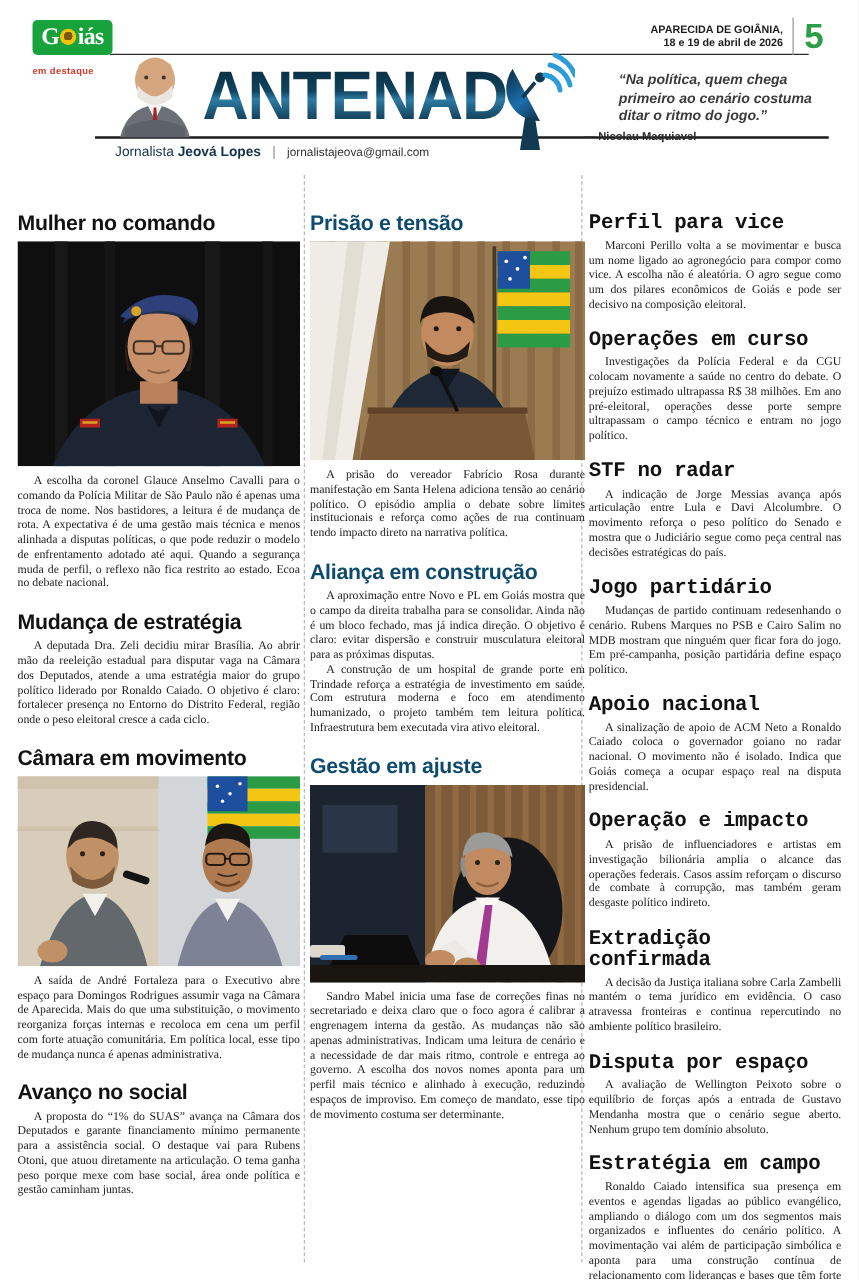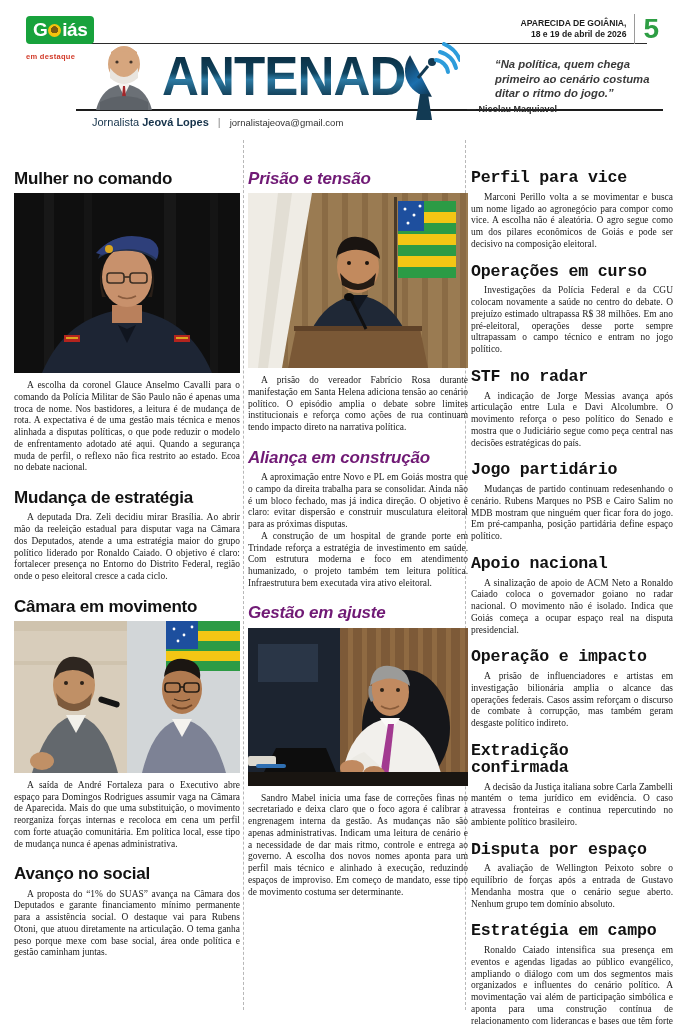--- a/index.html
+++ b/index.html
@@ -1,21 +1,21 @@
 <!DOCTYPE html>
 <html lang="pt-BR"><head>
 <meta charset="utf-8">
 <style>
   html,body{margin:0;padding:0;background:#e8e8e8;}
   .page{position:relative;width:687px;height:1024px;background:#ffffff;overflow:hidden;
         font-family:"Liberation Sans",sans-serif;color:#191919;}
   
   .logo{position:absolute;left:26px;top:16px;width:86px;}
   .logo-box{display:inline-block;background:#18a23c;color:#fff;font-weight:700;
-            font-size:19px;line-height:1;padding:4px 7px 5px;border-radius:4px;letter-spacing:-0.5px;}
+            font-size:19px;line-height:1;padding:4px 7px 5px;border-radius:4px;letter-spacing:-0.5px;font-family:Liberation Serif, serif;}
   .logo-emblem{display:inline-block;width:13px;height:13px;border-radius:50%;
                background:radial-gradient(circle at 50% 45%, #7a5a10 0 36%, #f4c20d 37% 100%);
                vertical-align:-1px;margin:0 1px;}
   .logo-sub{color:#d23b2a;font-size:7.5px;font-weight:700;margin-top:8px;letter-spacing:0.3px;}
   .journalist{position:absolute;left:84px;top:38px;width:80px;height:72px;z-index:3;}
   .masthead-title{position:absolute;left:162px;top:52px;z-index:2;display:flex;align-items:flex-end;}
   .antenado{font-weight:700;font-size:55px;line-height:0.9;letter-spacing:-1px;
             color:#123a53;transform:scaleX(.93);transform-origin:left bottom;
             background:linear-gradient(180deg,#0a2a3d 0%,#10445f 42%,#2d7ba4 55%,#0a2a3d 100%);
             -webkit-background-clip:text;background-clip:text;-webkit-text-fill-color:transparent;}
@@ -37,21 +37,21 @@
   
   .divider{position:absolute;top:140px;height:870px;width:0;border-left:1px dashed #b8b8b8;}
   .d1{left:243px}.d2{left:465px}
   .col{position:absolute;top:140px;margin-top:28px;}
   .col1{left:14px;width:226px;}
   .col2{left:248px;width:220px;}
   .col3{left:471px;width:202px;}
   h2{font-family:"Liberation Sans",sans-serif;font-weight:700;font-size:17px;line-height:1.02;
      letter-spacing:-0.2px;margin:15px 0 6px;color:#121212;}
   .col > section:first-child h2{margin-top:2px;}
-  h2.green{color:#701a75;font-style:italic;}
+  h2.green{color:#0c4a6e;}
   p.body{font-family:"Liberation Serif",serif;font-size:9.45px;line-height:1.24;margin:0;
          text-align:justify;text-indent:13px;color:#1a1a1a;}
   figure{margin:3px 0 7px;padding:0;line-height:0;}
   figure svg{display:block;}
   .col3 h2{font-size:16.6px;margin:13px 0 5px;font-family:Liberation Mono, monospace;}
 </style>
 </head>
 <body>
 
 <div class="page">

